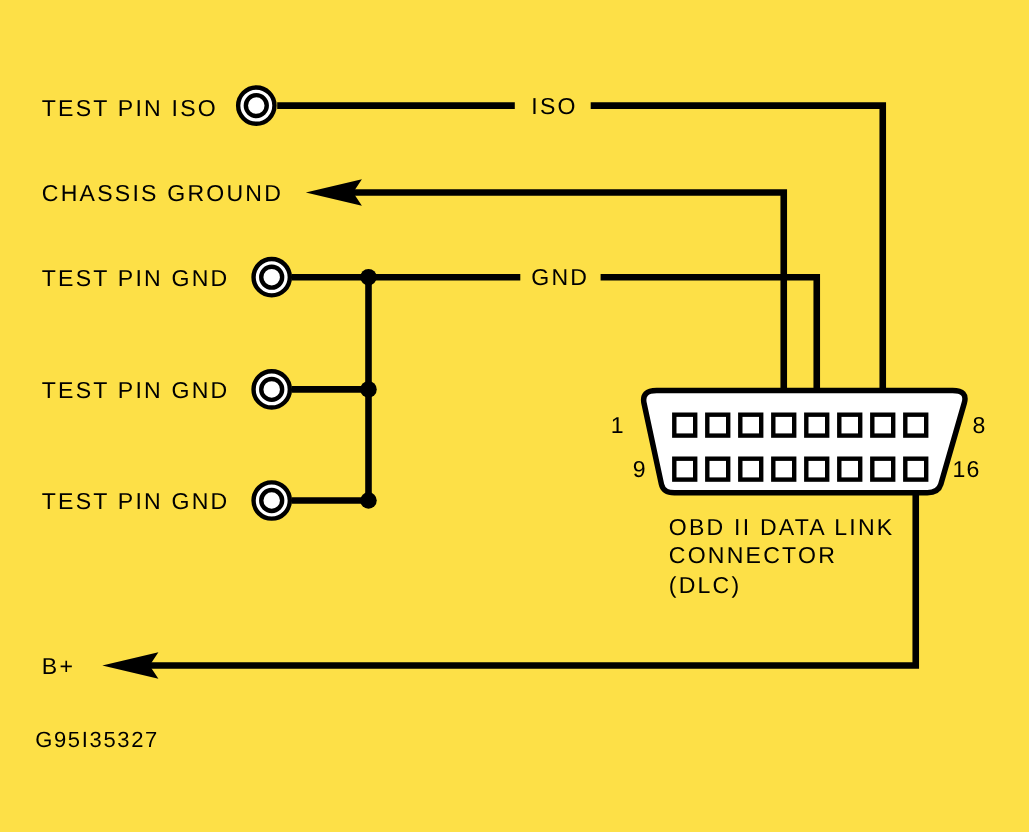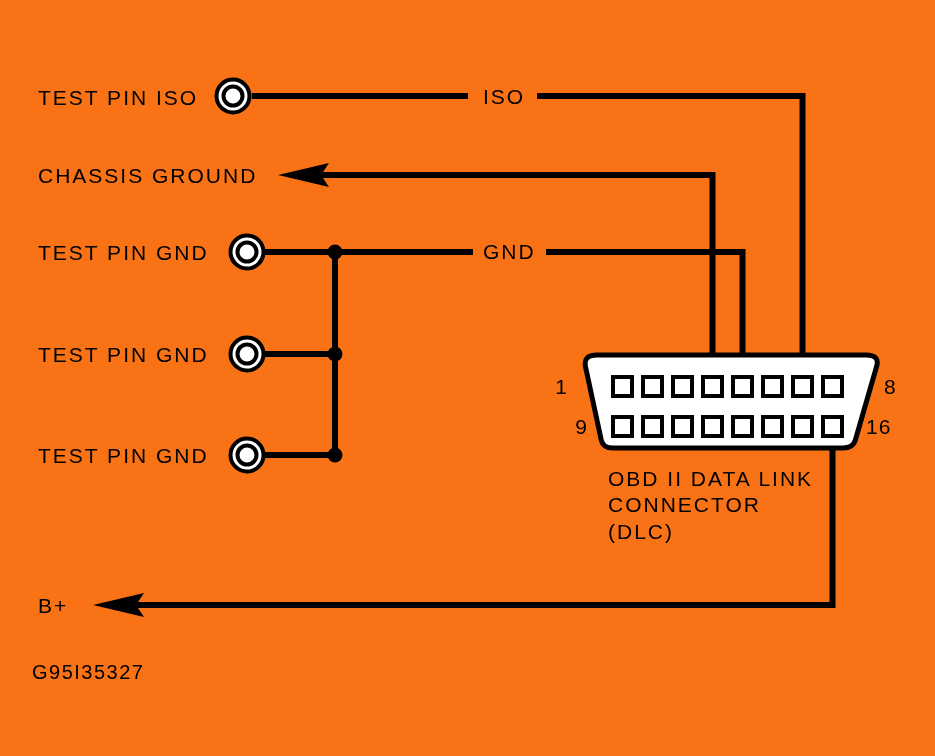--- a/index.html
+++ b/index.html
@@ -1,16 +1,16 @@
 <!DOCTYPE html>
 <html><head>
 <meta charset="utf-8">
 <style>
   html,body{margin:0;padding:0;background:#ffffff;}
-  .page{width:935px;height:756px;background:#f97316;overflow:hidden;}
+  .page{width:935px;height:756px;background:#fde047;overflow:hidden;}
   .diagram{display:block;}
   .lbl{font-family:"Liberation Sans","DejaVu Sans",sans-serif;font-size:21px;letter-spacing:2px;fill:#000000;}
   .num{font-family:"Liberation Sans","DejaVu Sans",sans-serif;font-size:21px;letter-spacing:1px;fill:#000000;}
   .figid{font-family:"Liberation Sans","DejaVu Sans",sans-serif;font-size:20px;letter-spacing:1.5px;fill:#000000;}
   .wire{stroke:#000000;stroke-width:6;fill:none;stroke-linejoin:miter;}
   .outline{stroke:#000000;stroke-width:5;fill:#ffffff;stroke-linejoin:round;}
   .pin{fill:#ffffff;stroke:#000000;stroke-width:4;}
   .ring{fill:#ffffff;stroke:#000000;stroke-width:4;}
   .dot{fill:#000000;stroke:none;}
   .arrow{fill:#000000;stroke:none;}

